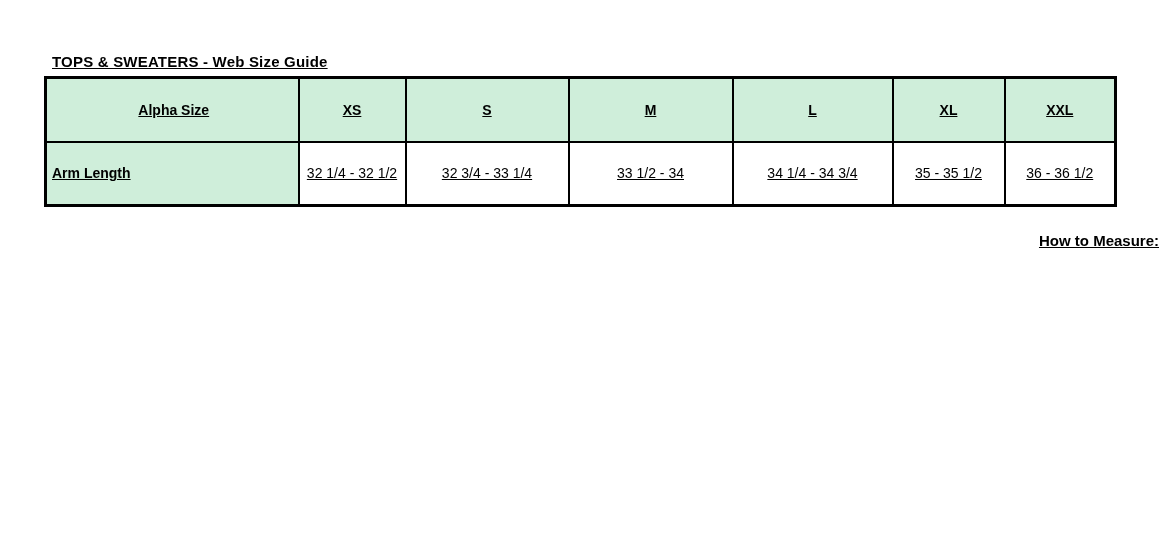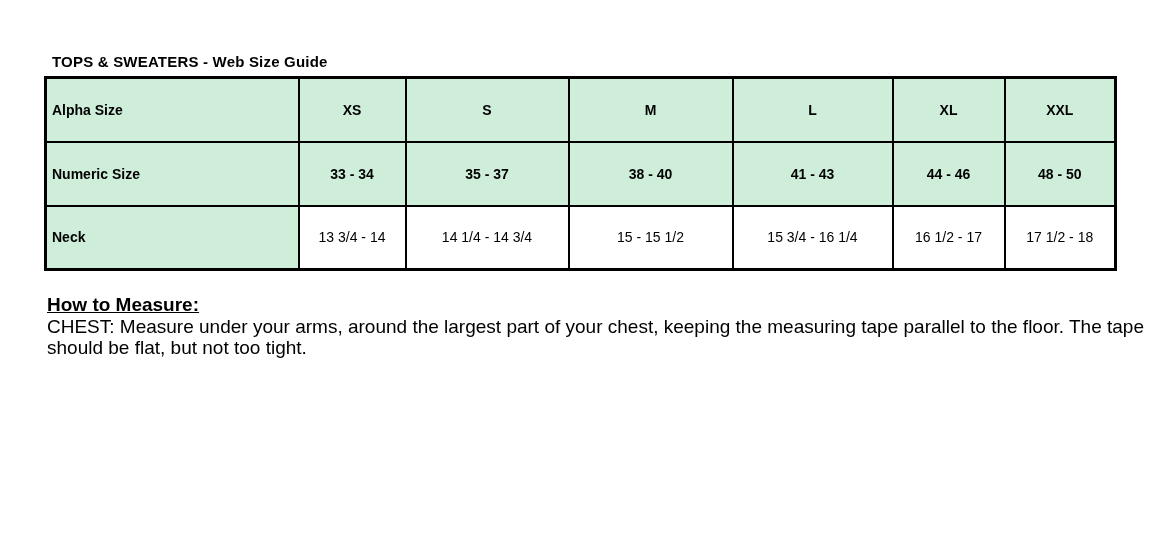--- a/index.html
+++ b/index.html
@@ -13,20 +13,21 @@
     background: #ffffff;
     width: 1159px;
     height: 560px;
     font-family: "Liberation Sans", sans-serif;
     color: #000000;
   }
   .page {
     width: 1159px;
     height: 560px;
     overflow: hidden;
+    text-decoration: underline;
   }
   .doc-title {
     margin: 53px 0 0 52px;
     font-size: 15px;
     font-weight: bold;
     letter-spacing: 0.2px;
   }
   table.size-table {
     margin: 6px 0 0 44px;
     border-collapse: collapse;
@@ -45,28 +46,30 @@
     white-space: nowrap;
   }
   table.size-table td.label-cell {
     text-align: left;
     padding-left: 5px;
     font-weight: bold;
     background: var(--cell-green);
   }
   table.size-table tr.green-row td {
     background: var(--cell-green);
+    text-align: center;
   }
   table.size-table tr.bold-values td {
     font-weight: bold;
   }
   .measure-section {
     margin: 23px 0 0 47px;
-    font-size: 19px;
+    font-size: 15px;
     line-height: 21.6px;
+    text-align: right;
   }
   .measure-heading {
     font-weight: bold;
     text-decoration: underline;
   }
 </style>
 </head>
 <body>
 
 <div class="page">
@@ -86,39 +89,29 @@
     <tbody>
       <tr class="green-row bold-values">
         <td class="label-cell">Alpha Size</td>
         <td>XS</td>
         <td>S</td>
         <td>M</td>
         <td>L</td>
         <td>XL</td>
         <td>XXL</td>
       </tr>
-      <tr class="green-row bold-values">
-        <td class="label-cell">Numeric Size</td>
-        <td>33 - 34</td>
-        <td>35 - 37</td>
-        <td>38 - 40</td>
-        <td>41 - 43</td>
-        <td>44 - 46</td>
-        <td>48 - 50</td>
-      </tr>
       <tr>
-        <td class="label-cell">Neck</td>
-        <td>13 3/4 - 14</td>
-        <td>14 1/4 - 14 3/4</td>
-        <td>15 - 15 1/2</td>
-        <td>15 3/4 - 16 1/4</td>
-        <td>16 1/2 - 17</td>
-        <td>17 1/2 - 18</td>
+        <td class="label-cell">Arm Length</td>
+        <td>32 1/4 - 32 1/2</td>
+        <td>32 3/4 - 33 1/4</td>
+        <td>33 1/2 - 34</td>
+        <td>34 1/4 - 34 3/4</td>
+        <td>35 - 35 1/2</td>
+        <td>36 - 36 1/2</td>
       </tr>
     </tbody>
   </table>
 
   <div class="measure-section">
     <div class="measure-heading">How to Measure:</div>
-    <div class="measure-line">CHEST: Measure under your arms, around the largest part of your chest, keeping the measuring tape parallel to the floor. The tape should be flat, but not too tight.</div>
   </div>
 
 </div>
 
 </body></html>

